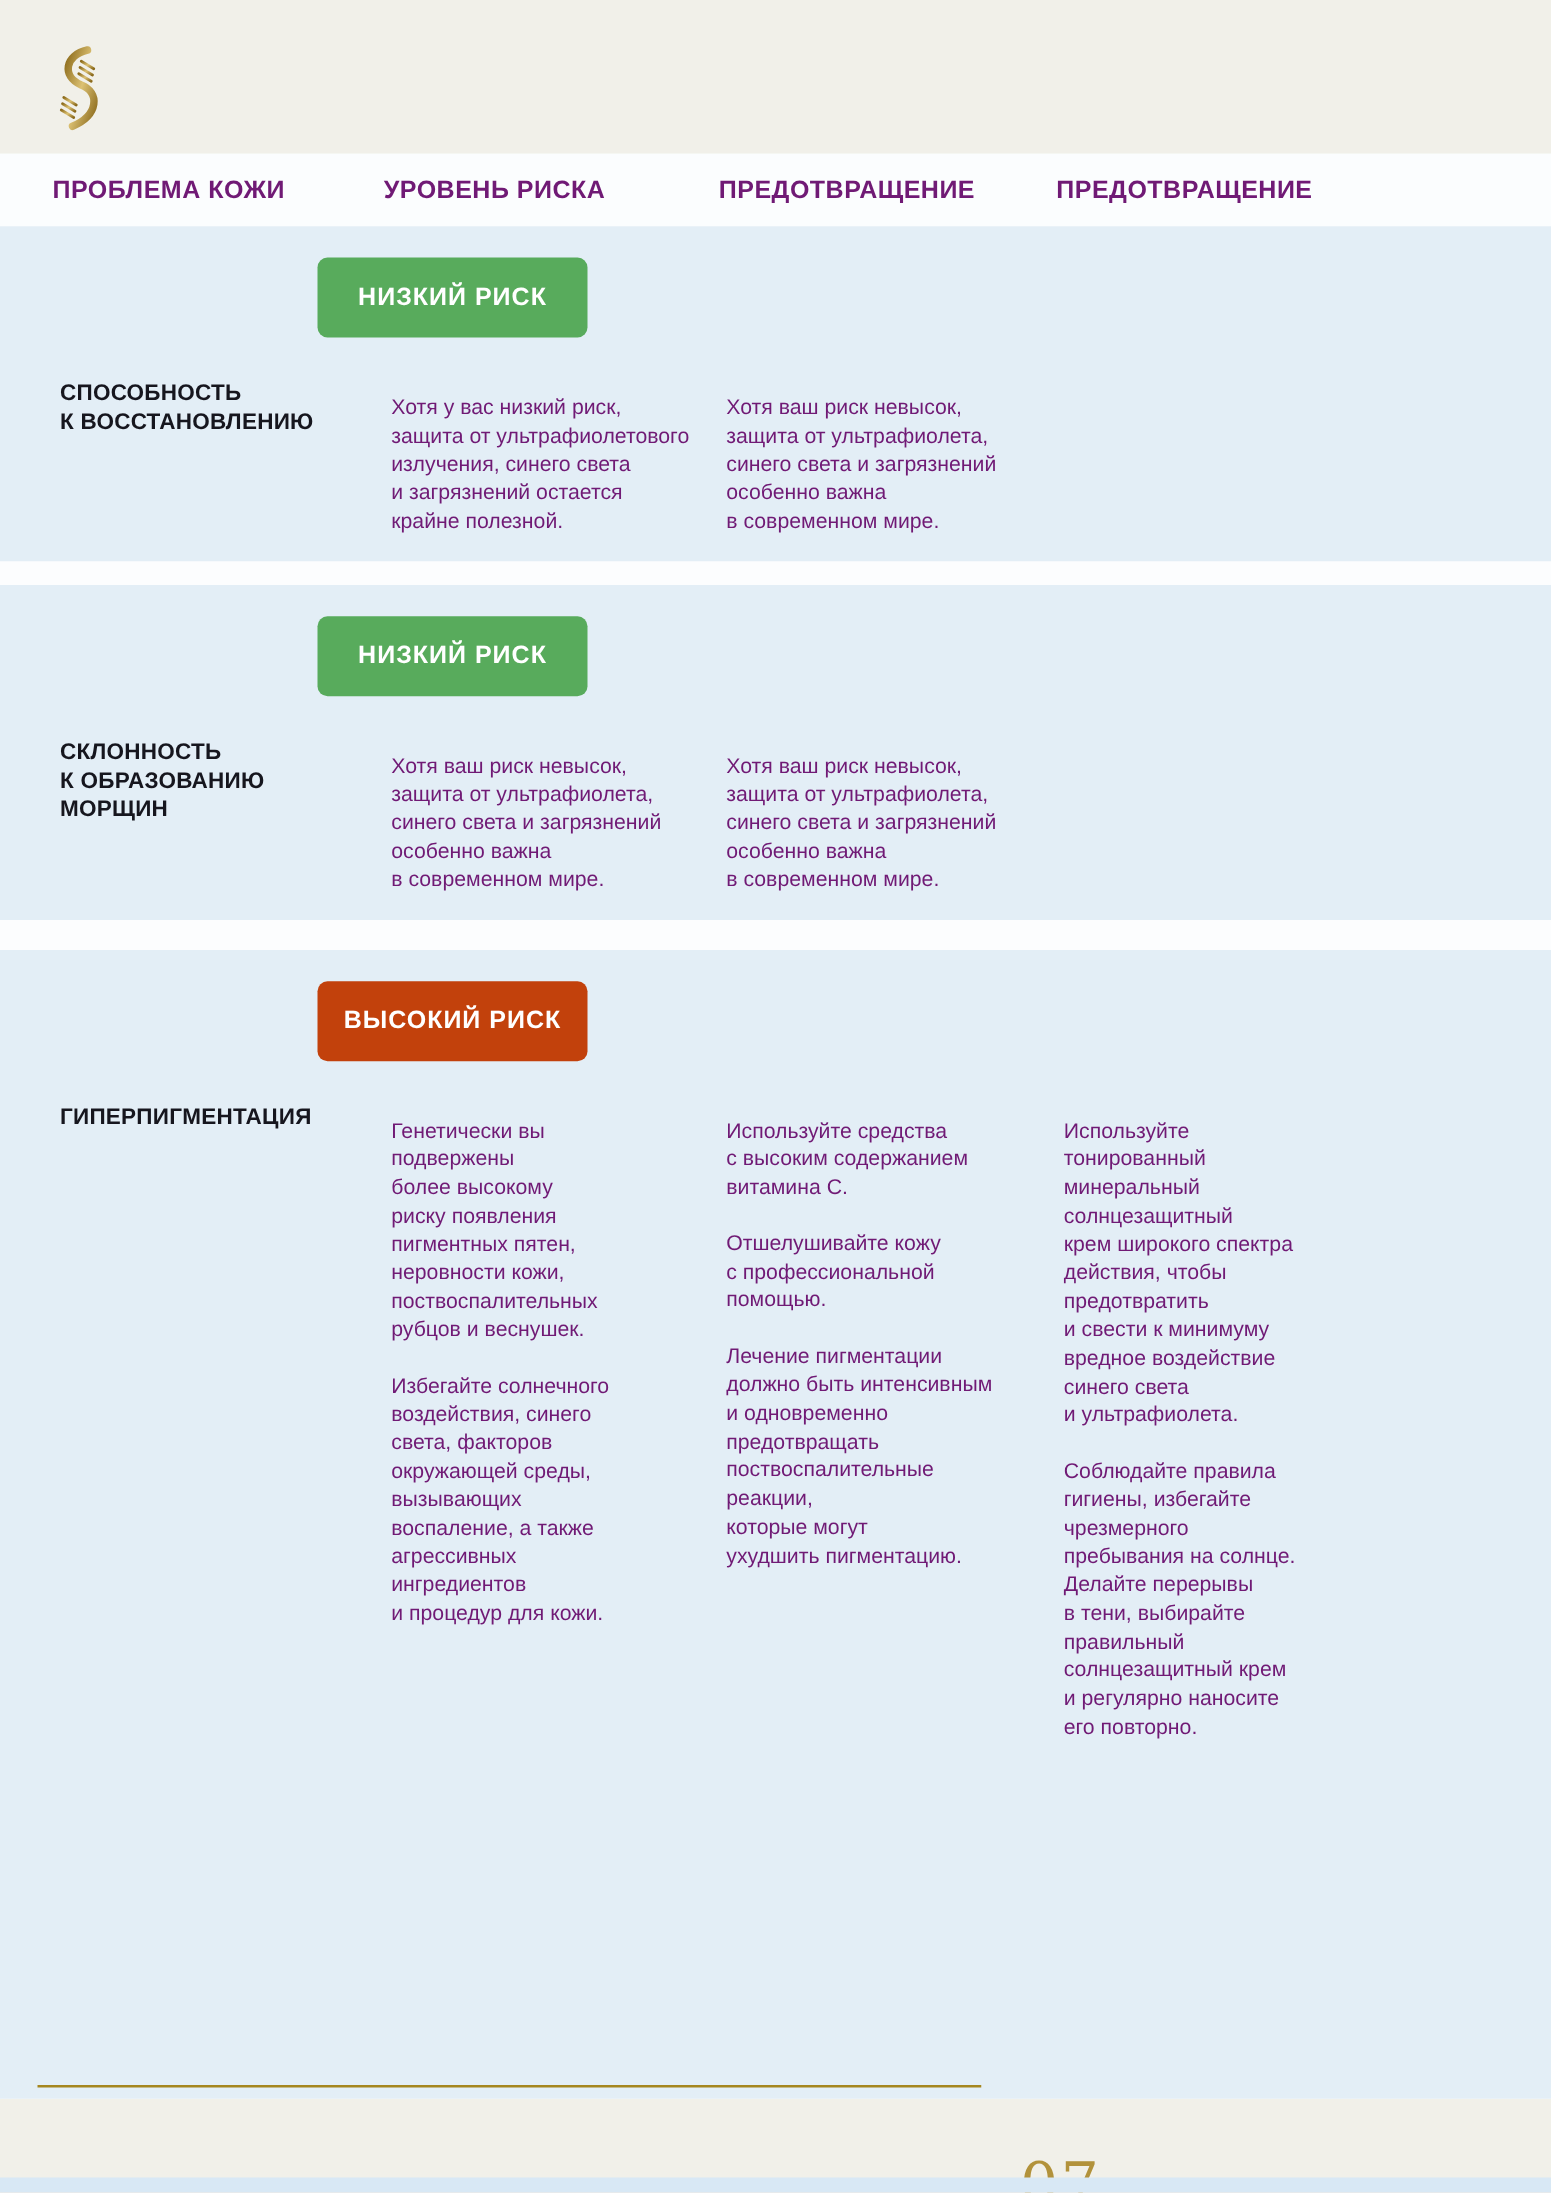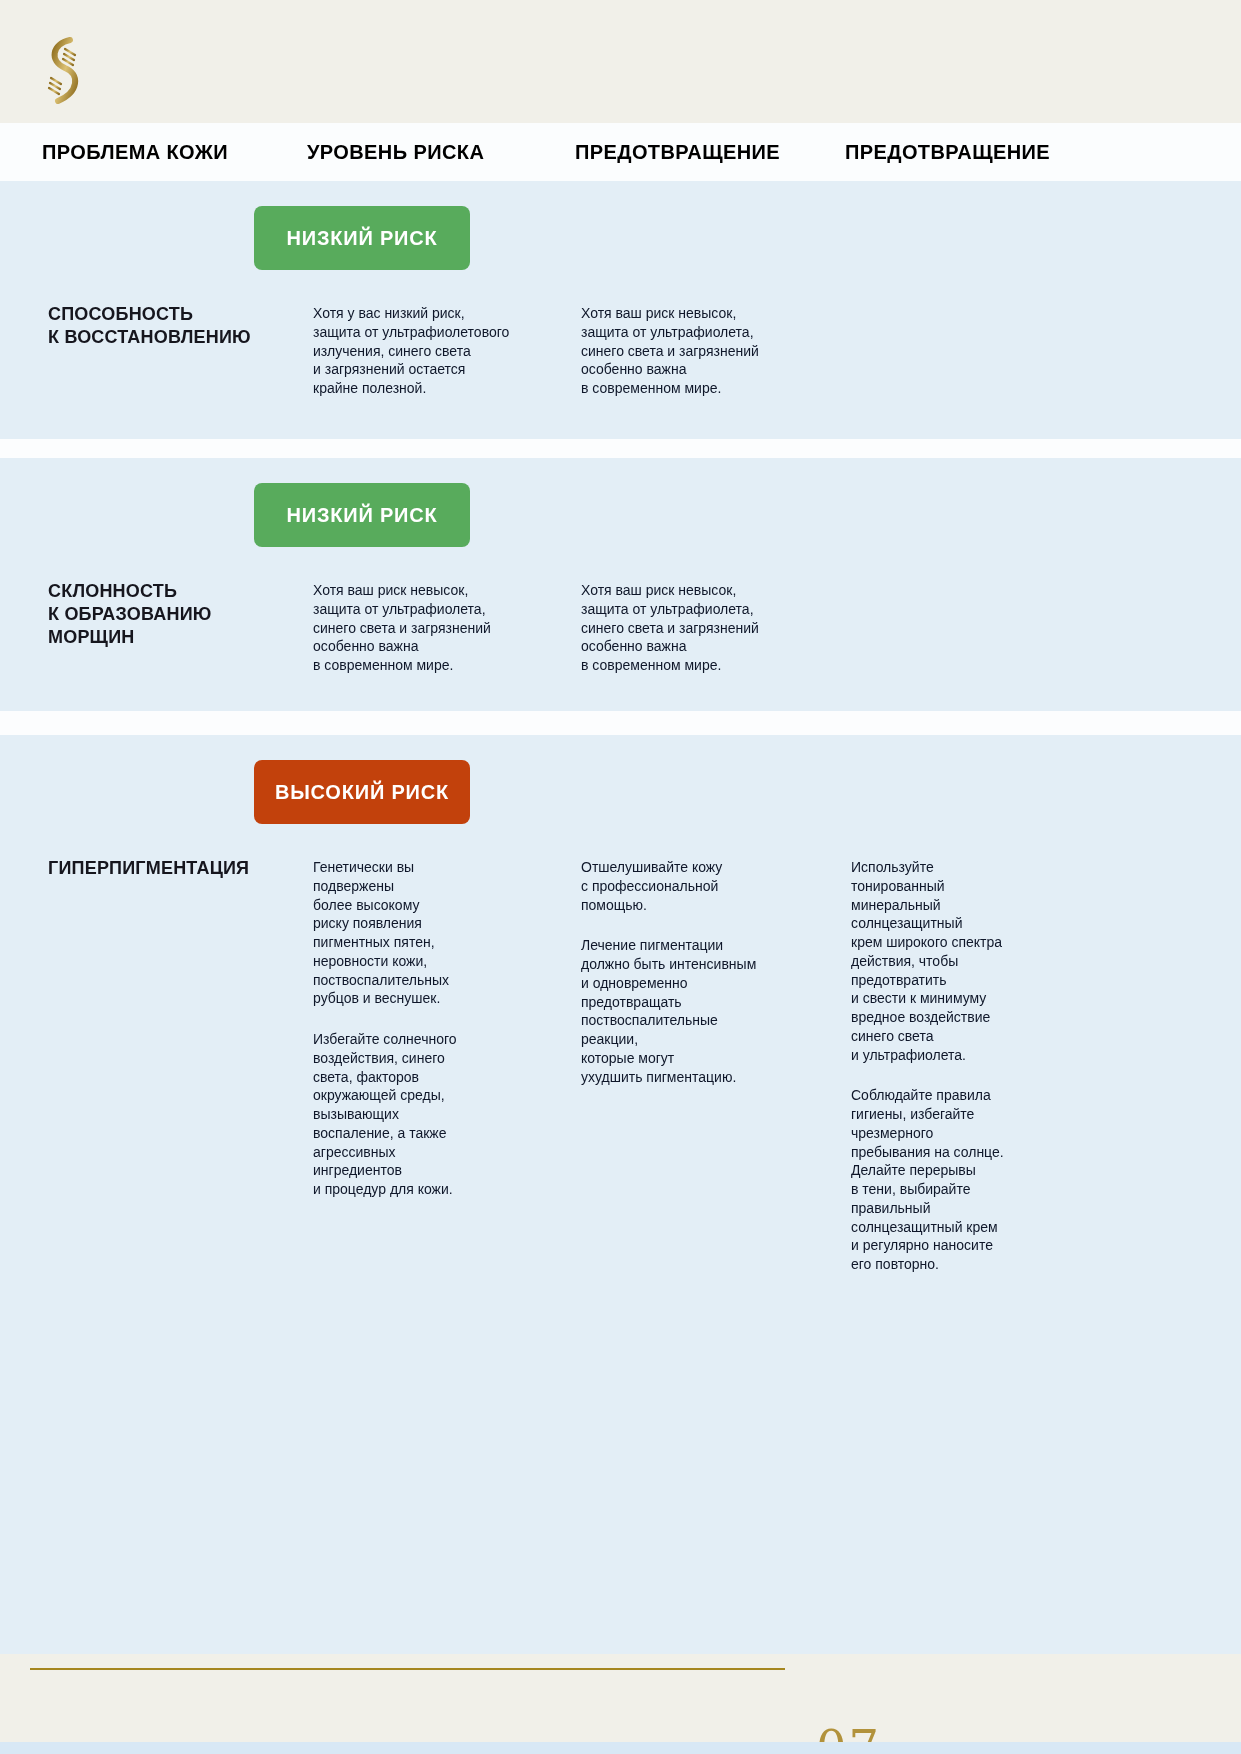--- a/index.html
+++ b/index.html
@@ -16,21 +16,21 @@
 
   
   .table-area { position:absolute; top:123px; left:0; width:1241px; background:#fcfdfe; }
   .grid-cols {
     display:grid;
     grid-template-columns:265px 268px 270px 1fr;
     padding-left:42px; padding-right:40px;
   }
   .header-row { height:58px; align-items:center; background:#fbfdfe; }
   .header-cell {
-    font-size:20px; font-weight:bold; color:#000000; letter-spacing:0.4px;
+    font-size:20px; font-weight:bold; color:#701a75; letter-spacing:0.4px;
     white-space:nowrap;
   }
 
   .section { background:#e3eef6; padding-top:25px; }
   .section.s1 { min-height:258px; margin-bottom:19px; }
   .section.s2 { min-height:253px; margin-bottom:24px; }
   .section.s3 { min-height:919px; }
 
   .badge {
     margin-left:254px; width:216px; height:64px; border-radius:8px;
@@ -40,22 +40,22 @@
   }
   .badge.low  { background:#58ab5c; }
   .badge.high { background:#c2410c; }
 
   .cols { padding-top:33px; padding-bottom:20px;padding-left:48px; }
   .problem-label {
     font-size:18px; font-weight:bold; color:#16161e;
     line-height:1.28; letter-spacing:0.2px; white-space:pre-line;
   }
   .cell p {
-    margin:1px 0 22px 0;
-    font-size:14px; color:#0f172a; line-height:1.34;
+    margin:12px 0 22px 0;
+    font-size:17px; color:#701a75; line-height:1.34;
     white-space:pre-line;
   }
   .cell p:last-child { margin-bottom:0; }
 
   
   .footer-line { position:absolute; left:30px; top:1668px; width:755px; height:2px; background:#a5861f; }
   .page-number {
     position:absolute; left:816px; top:1720px;
     font-family:"DejaVu Serif", serif; font-size:48px; color:#b2923b; letter-spacing:2px;
   }
@@ -166,20 +166,23 @@
 воздействия, синего
 света, факторов
 окружающей среды,
 вызывающих
 воспаление, а также
 агрессивных
 ингредиентов
 и процедур для кожи.</p>
         </div>
         <div class="cell">
+          <p>Используйте средства
+с высоким содержанием
+витамина C.</p>
           <p>Отшелушивайте кожу
 с профессиональной
 помощью.</p>
           <p>Лечение пигментации
 должно быть интенсивным
 и одновременно
 предотвращать
 поствоспалительные
 реакции,
 которые могут

